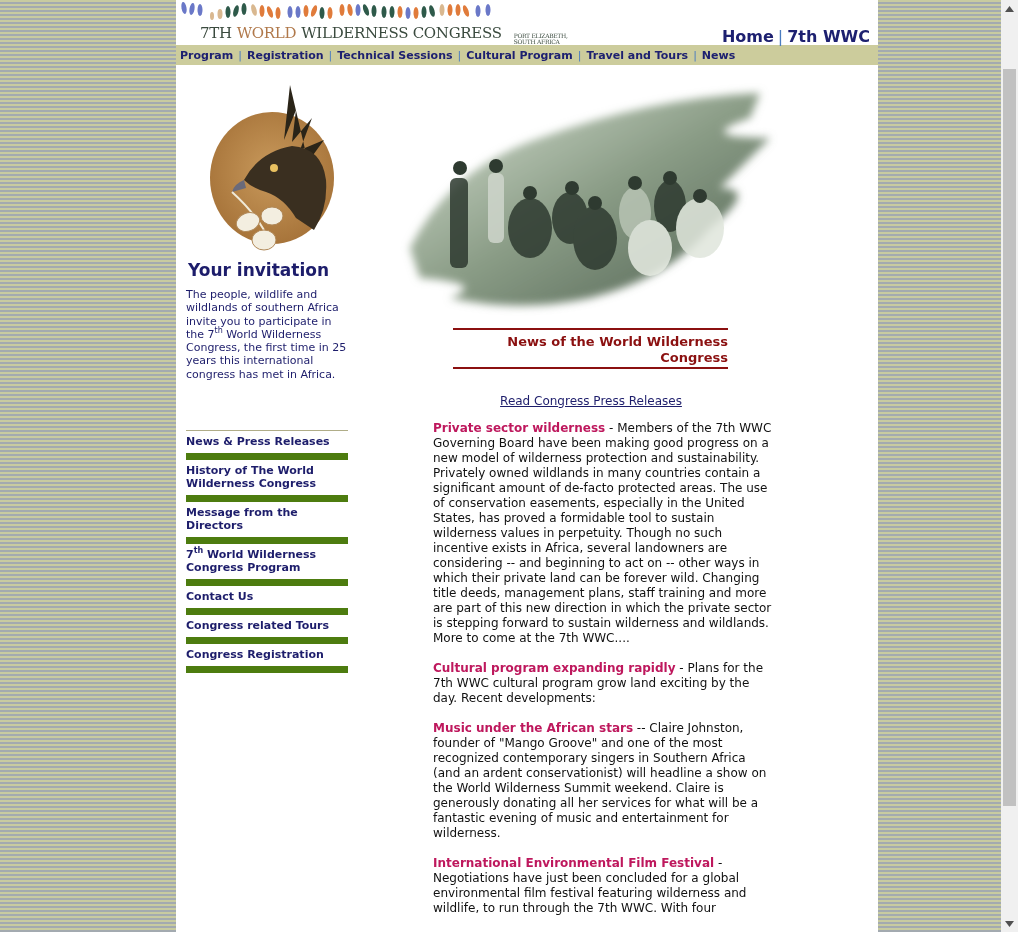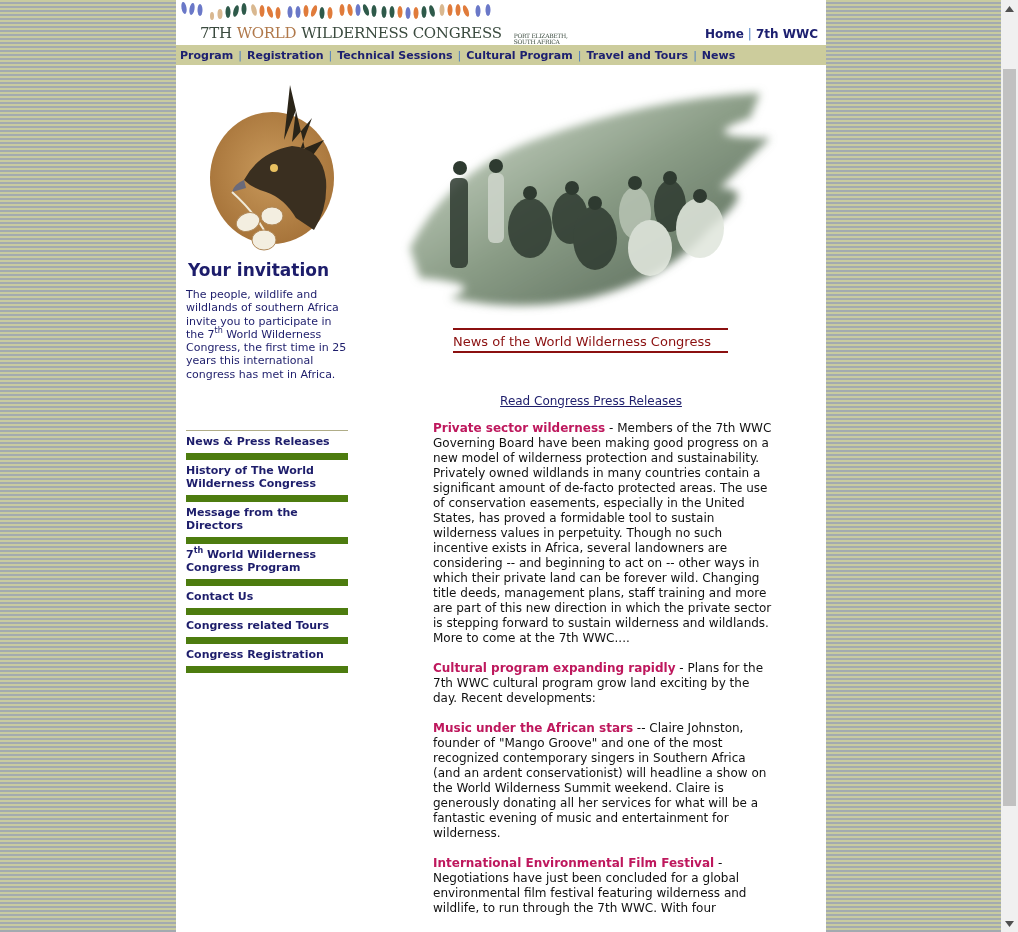--- a/index.html
+++ b/index.html
@@ -2,39 +2,39 @@
 <html><head>
   <meta charset="utf-8">
   <style>
     html, body { margin: 0; padding: 0; }
     body {
       width: 1018px; height: 932px; overflow: hidden; position: relative;
       font-family: "DejaVu Sans", sans-serif;
       background: repeating-linear-gradient(to bottom, #c8cba0 0px, #c8cba0 2px, #a3aab0 2px, #a3aab0 4px);
     }
     .page {
-      position: absolute; left: 176px; top: 0; width: 650px; height: 932px;
+      position: absolute; left: 176px; top: 0; width: 702px; height: 932px;
       background: #ffffff; overflow: hidden;
     }
     
     .header { position: relative; height: 45px; }
     .leaves { position: absolute; left: 2px; top: 0; width: 380px; height: 22px; }
     .logo-line {
       position: absolute; left: 24px; top: 24px; height: 20px; display: flex; align-items: baseline;
       font-family: "DejaVu Serif", serif; font-size: 15px; letter-spacing: -0.3px;
     }
     .logo-7th { color: #3a4a3e; }
     .logo-world { color: #b0784a; margin-left: 5px; }
     .logo-rest { color: #3a4a3e; margin-left: 5px; }
     .logo-place {
       margin-left: 12px; font-size: 6px; line-height: 6px; color: #3a4a3e;
       font-family: "DejaVu Serif", serif; display: inline-block;
     }
     .top-links {
-      position: absolute; right: 8px; top: 27px; font-size: 12px; font-weight: bold; color: #1d2070;
+      position: absolute; right: 8px; top: 27px; font-size: 16px; font-weight: bold; color: #1d2070;
     }
     .top-links .sep { color: #4a7cc0; font-weight: normal; margin: 0 4px; }
     .top-links a { color: #1d2070; text-decoration: none; }
     .navbar {
       height: 20px; background: #cccc9c; display: flex; align-items: center;
       padding-left: 4px; font-size: 11px; font-weight: bold;
     }
     .navbar a { color: #1d2070; text-decoration: none; }
     .navbar .sep { color: #4a7cc0; font-weight: normal; margin: 0 5px; }
 
@@ -52,21 +52,21 @@
       border-bottom: 7px solid #4d7c0f; padding: 4px 0 5px 0;
       font-size: 11px; font-weight: bold; color: #1d1d6b; line-height: 13px;
     }
     .side-item sup { font-size: 8px; line-height: 0; }
 
     
     .photo { position: absolute; left: 214px; top: 78px; width: 400px; height: 240px; }
     .news-box {
       position: absolute; left: 277px; top: 328px; width: 275px;
       border-top: 2px solid #8b1010; border-bottom: 2px solid #8b1010;
-      text-align: left; color: #8b1010; font-size: 13px; font-weight: normal;
+      text-align: right; color: #8b1010; font-size: 13px; font-weight: bold;
       padding: 4px 0 1px 0; line-height: 16px;
     }
     .press-link {
       position: absolute; left: 249px; top: 394px; width: 332px; text-align: center;
       font-size: 12px; color: #1d1d6b; text-decoration: underline;
     }
     .article {
       position: absolute; left: 257px; top: 421px; width: 340px;
       font-size: 12px; color: #111; line-height: 15px;
     }

